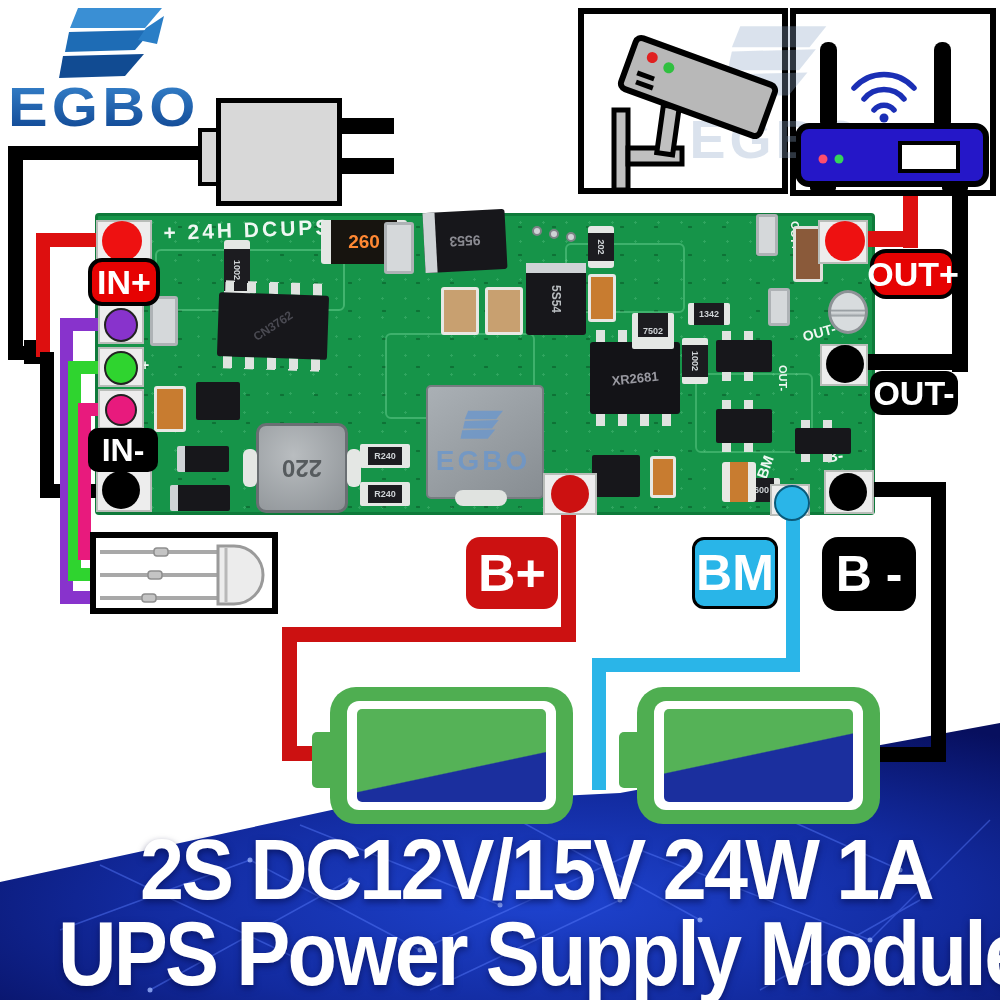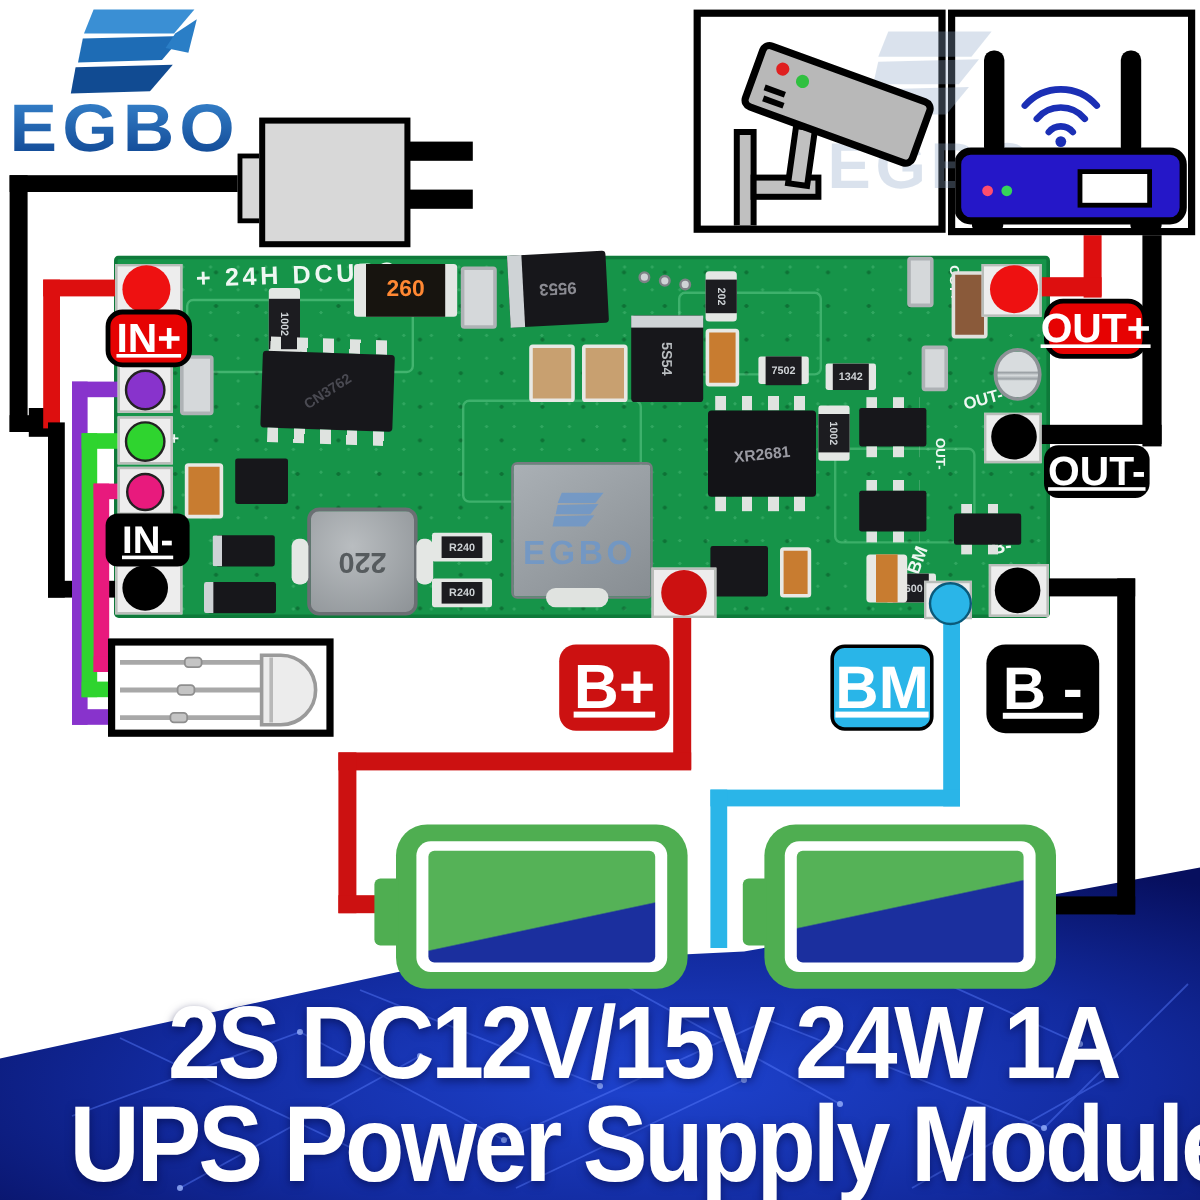--- a/index.html
+++ b/index.html
@@ -1,21 +1,21 @@
 <!DOCTYPE html>
 <html><head>
 <meta charset="utf-8">
 <style>
   html,body{margin:0;padding:0;background:#777;}
   #canvas{position:relative;width:1000px;height:1000px;background:#fff;overflow:hidden;
           font-family:"Liberation Sans",sans-serif;}
   .a{position:absolute;}
   .seg{position:absolute;}
   .lbl{position:absolute;display:flex;align-items:center;justify-content:center;
-       color:#fff;font-weight:bold;line-height:1;text-decoration:underline;}
+       color:#fff;font-weight:bold;line-height:1;}
   .pad{position:absolute;background:#ededed;border:2px solid #b9bdb9;box-sizing:border-box;}
   .dot{position:absolute;border-radius:50%;}
   .silk{position:absolute;color:#fff;font-weight:bold;opacity:.93;white-space:nowrap;
         transform-origin:left top;}
   .comp{position:absolute;box-sizing:border-box;}
   .ctext{position:absolute;left:0;top:0;right:0;bottom:0;display:flex;align-items:center;
          justify-content:center;font-weight:bold;}
   .pins{position:absolute;left:6px;right:6px;height:12px;
         background:repeating-linear-gradient(90deg,#dfe3e0 0 9px,transparent 9px 22px);}
   .title{position:absolute;width:1000px;text-align:center;color:#fff;font-weight:bold;
@@ -91,21 +91,21 @@
     <div class="silk" style="left:43px;top:186px;font-size:12px;transform:rotate(90deg);">R-</div>
 
     <div class="silk" style="left:706px;top:8px;font-size:11px;transform:rotate(90deg);">OUT+</div>
     <div class="silk" style="left:706px;top:116px;font-size:14px;transform:rotate(-15deg);">OUT-</div>
     <div class="silk" style="left:694px;top:152px;font-size:11px;transform:rotate(90deg);">OUT-</div>
     <div class="silk" style="left:730px;top:236px;font-size:16px;transform:rotate(-8deg);">B-</div>
     <div class="silk" style="left:658px;top:262px;font-size:15px;transform:rotate(-70deg);">BM</div>
     <div class="silk" style="left:430px;top:262px;font-size:12px;transform:rotate(90deg);">B</div>
     <div class="silk" style="left:500px;top:270px;font-size:14px;">+</div>
 
-    <div class="comp" style="left:200px;top:7px;width:86px;height:44px;background:#e4e7e4;border-radius:3px;">
+    <div class="comp" style="left:226px;top:7px;width:86px;height:44px;background:#e4e7e4;border-radius:3px;">
       <div class="comp" style="left:10px;top:0;width:66px;height:44px;background:#17140f;"></div>
       <div class="ctext" style="color:#ff8833;font-size:19px;">260</div>
     </div>
 
     <div class="comp" style="left:129px;top:27px;width:26px;height:60px;background:#e4e7e4;border-radius:3px;">
       <div class="comp" style="left:0;top:9px;width:26px;height:42px;background:#1c1c20;"></div>
       <div class="ctext" style="color:#cfd3d6;font-size:9px;transform:rotate(90deg);">1002</div>
     </div>
 
     <div class="comp" style="left:123px;top:69px;width:110px;height:88px;transform:rotate(2deg);">
@@ -138,21 +138,21 @@
     <div class="comp" style="left:390px;top:74px;width:38px;height:48px;background:#c8a070;border:3px solid #e8e8e4;border-radius:3px;"></div>
     <div class="comp" style="left:289px;top:9px;width:30px;height:52px;background:#d5d8da;border:3px solid #aeb2b5;border-radius:3px;"></div>
 
     <div class="comp" style="left:495px;top:117px;width:90px;height:96px;">
       <div class="pins" style="top:0;"></div>
       <div class="comp" style="left:0;top:12px;width:90px;height:72px;background:#131317;border-radius:3px;"></div>
       <div class="pins" style="bottom:0;"></div>
       <div class="ctext" style="color:#9a9aa2;font-size:13px;transform:rotate(-6deg);">XR2681</div>
     </div>
 
-    <div class="comp" style="left:537px;top:84px;width:42px;height:23px;background:#e4e7e4;border-radius:2px;">
+    <div class="comp" style="left:537px;top:100px;width:42px;height:36px;background:#e4e7e4;border-radius:2px;">
       <div class="comp" style="left:6px;top:0;width:30px;height:24px;background:#1c1c20;"></div>
       <div class="ctext" style="color:#cfd3d6;font-size:9px;">7502</div>
     </div>
     <div class="comp" style="left:593px;top:90px;width:42px;height:22px;background:#e4e7e4;border-radius:2px;">
       <div class="comp" style="left:6px;top:0;width:30px;height:22px;background:#1c1c20;"></div>
       <div class="ctext" style="color:#cfd3d6;font-size:9px;">1342</div>
     </div>
     <div class="comp" style="left:587px;top:125px;width:26px;height:46px;background:#e4e7e4;border-radius:2px;">
       <div class="comp" style="left:0;top:7px;width:26px;height:32px;background:#1c1c20;"></div>
       <div class="ctext" style="color:#cfd3d6;font-size:9px;transform:rotate(90deg);">1002</div>

